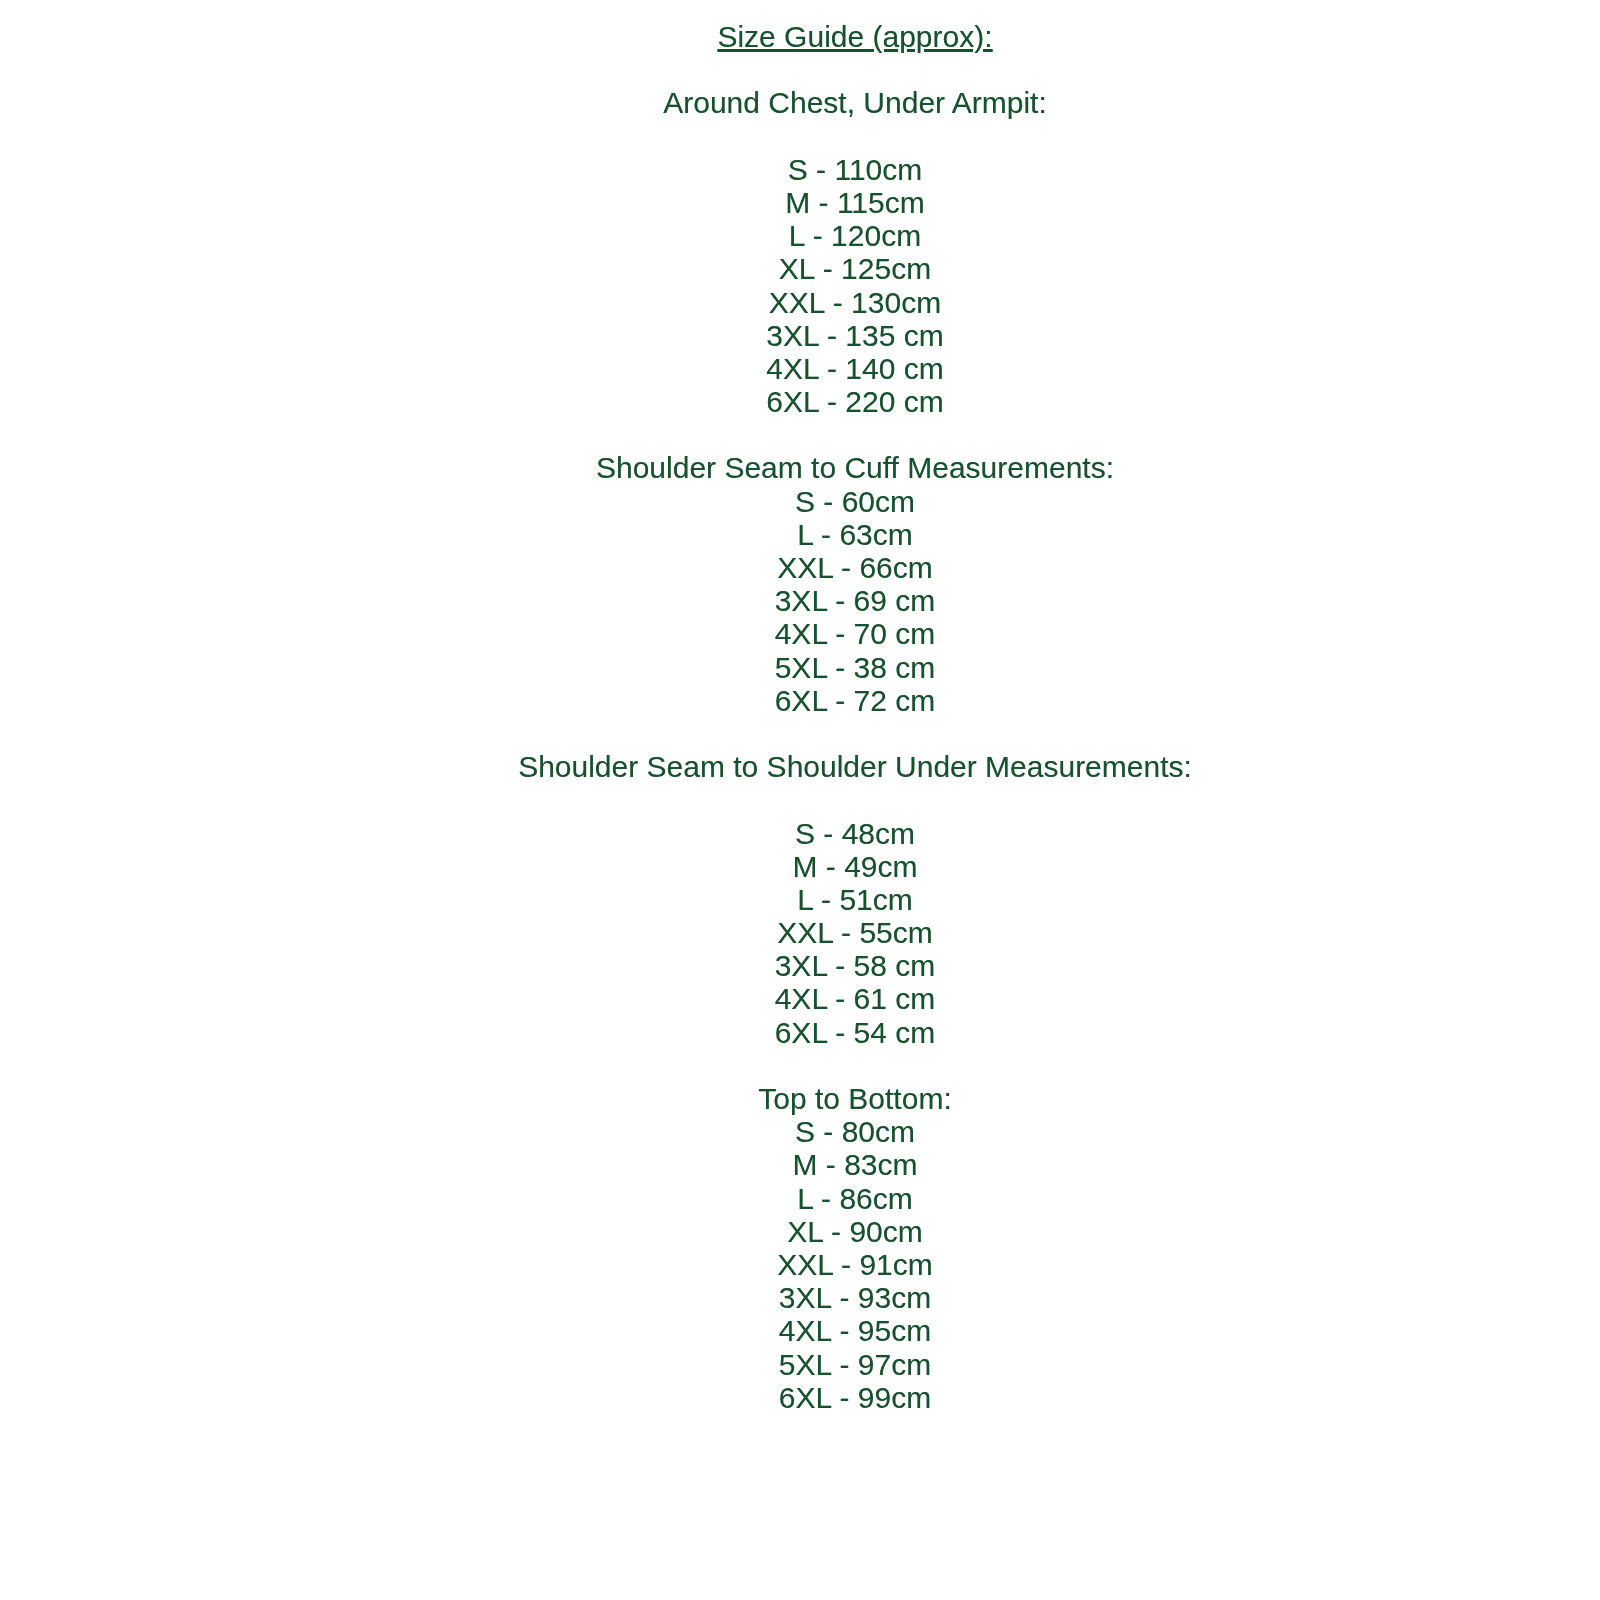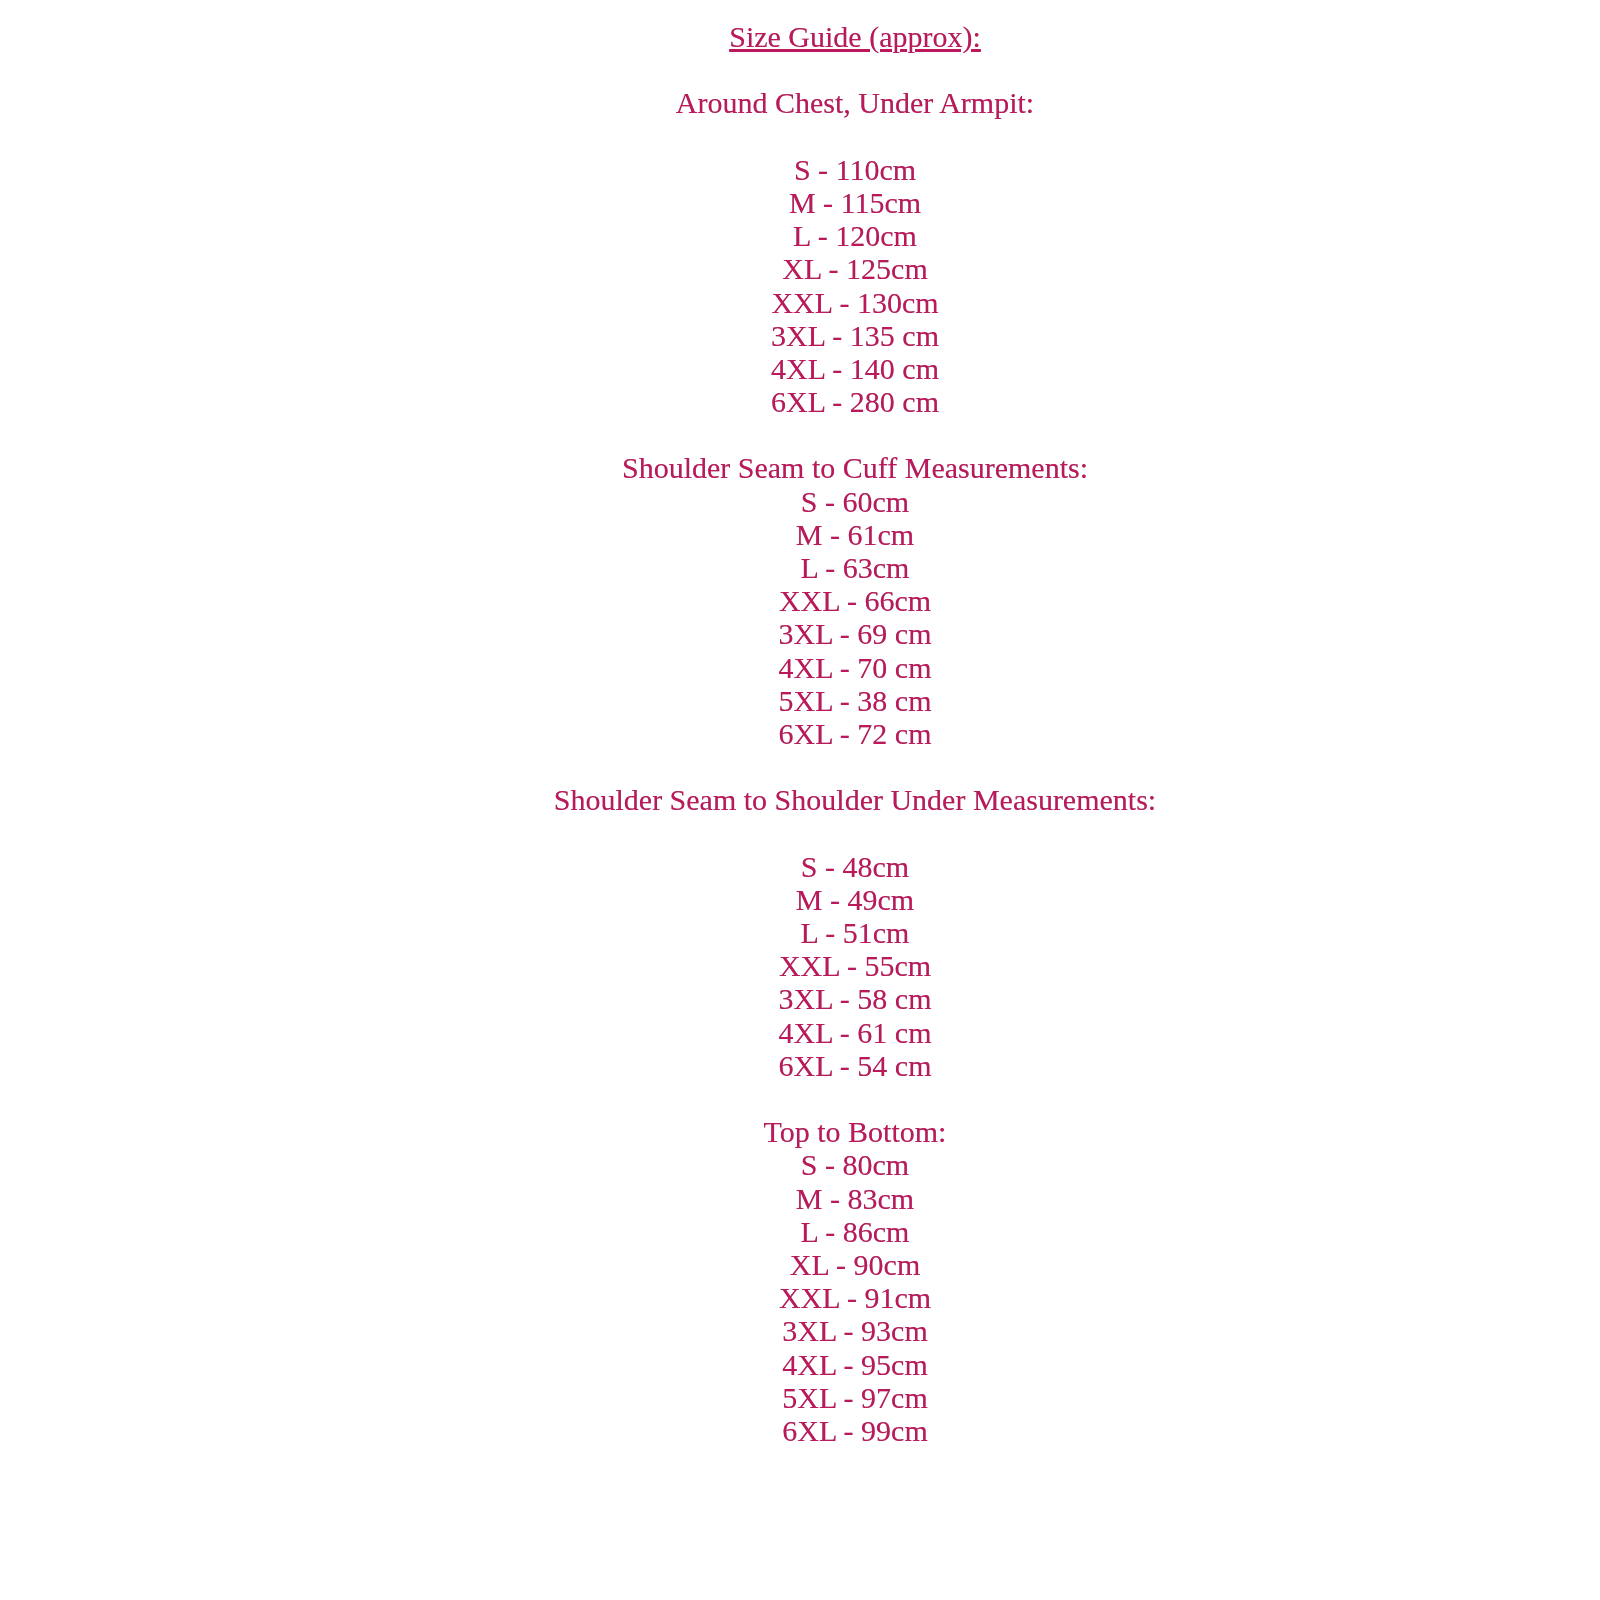--- a/index.html
+++ b/index.html
@@ -31,41 +31,40 @@
   .title {
     text-decoration: underline;
   }
   .gap {
     height: 33.2px;
   }
 </style>
 </head>
 <body style="background: rgb(255, 255, 255);">
 
-<div class="page" style="color: #be185d; font-family: Liberation Serif, serif;">
+<div class="page" style="color: #14532d;">
   <div class="line title">Size Guide (approx):</div>
   <div id="sections">
       <div class="gap"></div>
       <section>
         <div class="line heading">Around Chest, Under Armpit:</div>
         <div class="gap"></div>
         <div class="line">S - 110cm</div>
         <div class="line">M - 115cm</div>
         <div class="line">L - 120cm</div>
         <div class="line">XL - 125cm</div>
         <div class="line">XXL - 130cm</div>
         <div class="line">3XL - 135 cm</div>
         <div class="line">4XL - 140 cm</div>
-        <div class="line">6XL - 280 cm</div>
+        <div class="line">6XL - 220 cm</div>
       </section>
       <div class="gap"></div>
       <section>
         <div class="line heading">Shoulder Seam to Cuff Measurements:</div>
         <div class="line">S - 60cm</div>
-        <div class="line">M - 61cm</div>
         <div class="line">L - 63cm</div>
         <div class="line">XXL - 66cm</div>
         <div class="line">3XL - 69 cm</div>
         <div class="line">4XL - 70 cm</div>
         <div class="line">5XL - 38 cm</div>
         <div class="line">6XL - 72 cm</div>
       </section>
       <div class="gap"></div>
       <section>
         <div class="line heading">Shoulder Seam to Shoulder Under Measurements:</div>

